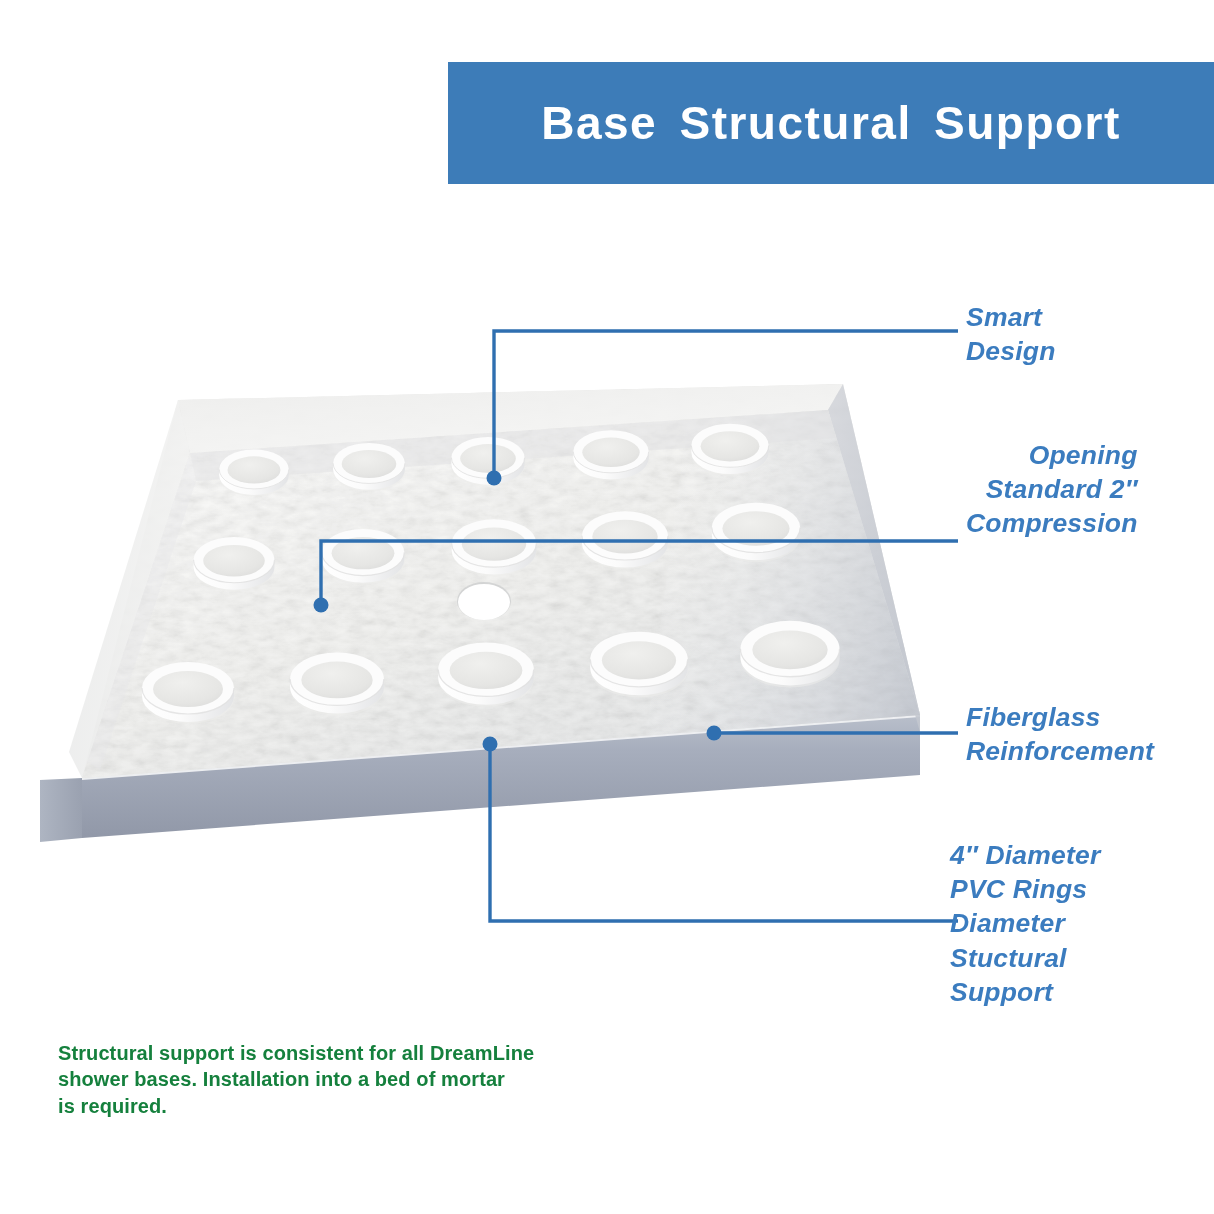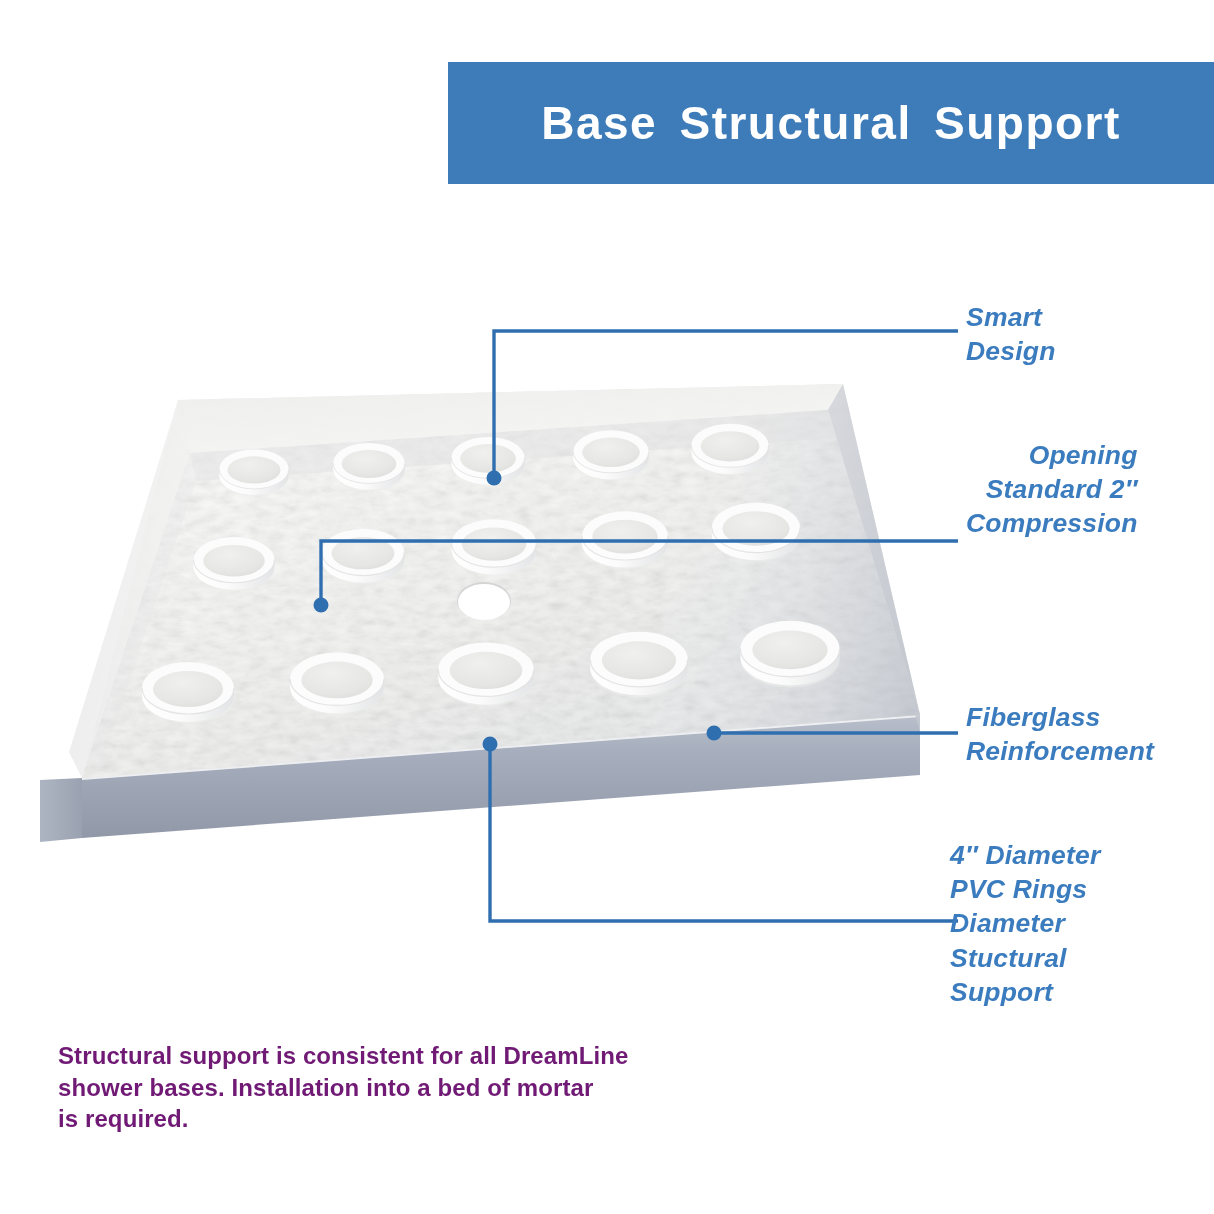--- a/index.html
+++ b/index.html
@@ -48,22 +48,22 @@
   #callout-drain{left:966px;top:438px;text-align:right;}
   #callout-fiber{left:966px;top:700px;}
   #callout-pvc{left:950px;top:838px;}
 
   
   #leaders{position:absolute;left:0;top:0;width:1214px;height:1214px;pointer-events:none;}
 
   
   .footer-note{
     position:absolute;left:58px;top:1040px;width:780px;
-    color:#701a75;
-    font-size:24px;
+    color:#15803d;
+    font-size:20px;
     font-weight:bold;
     line-height:1.32;
     letter-spacing:0.1px;
   }
   .footer-note div{white-space:nowrap;}
 </style>
 </head>
 <body>
 
 <div id="stage">

